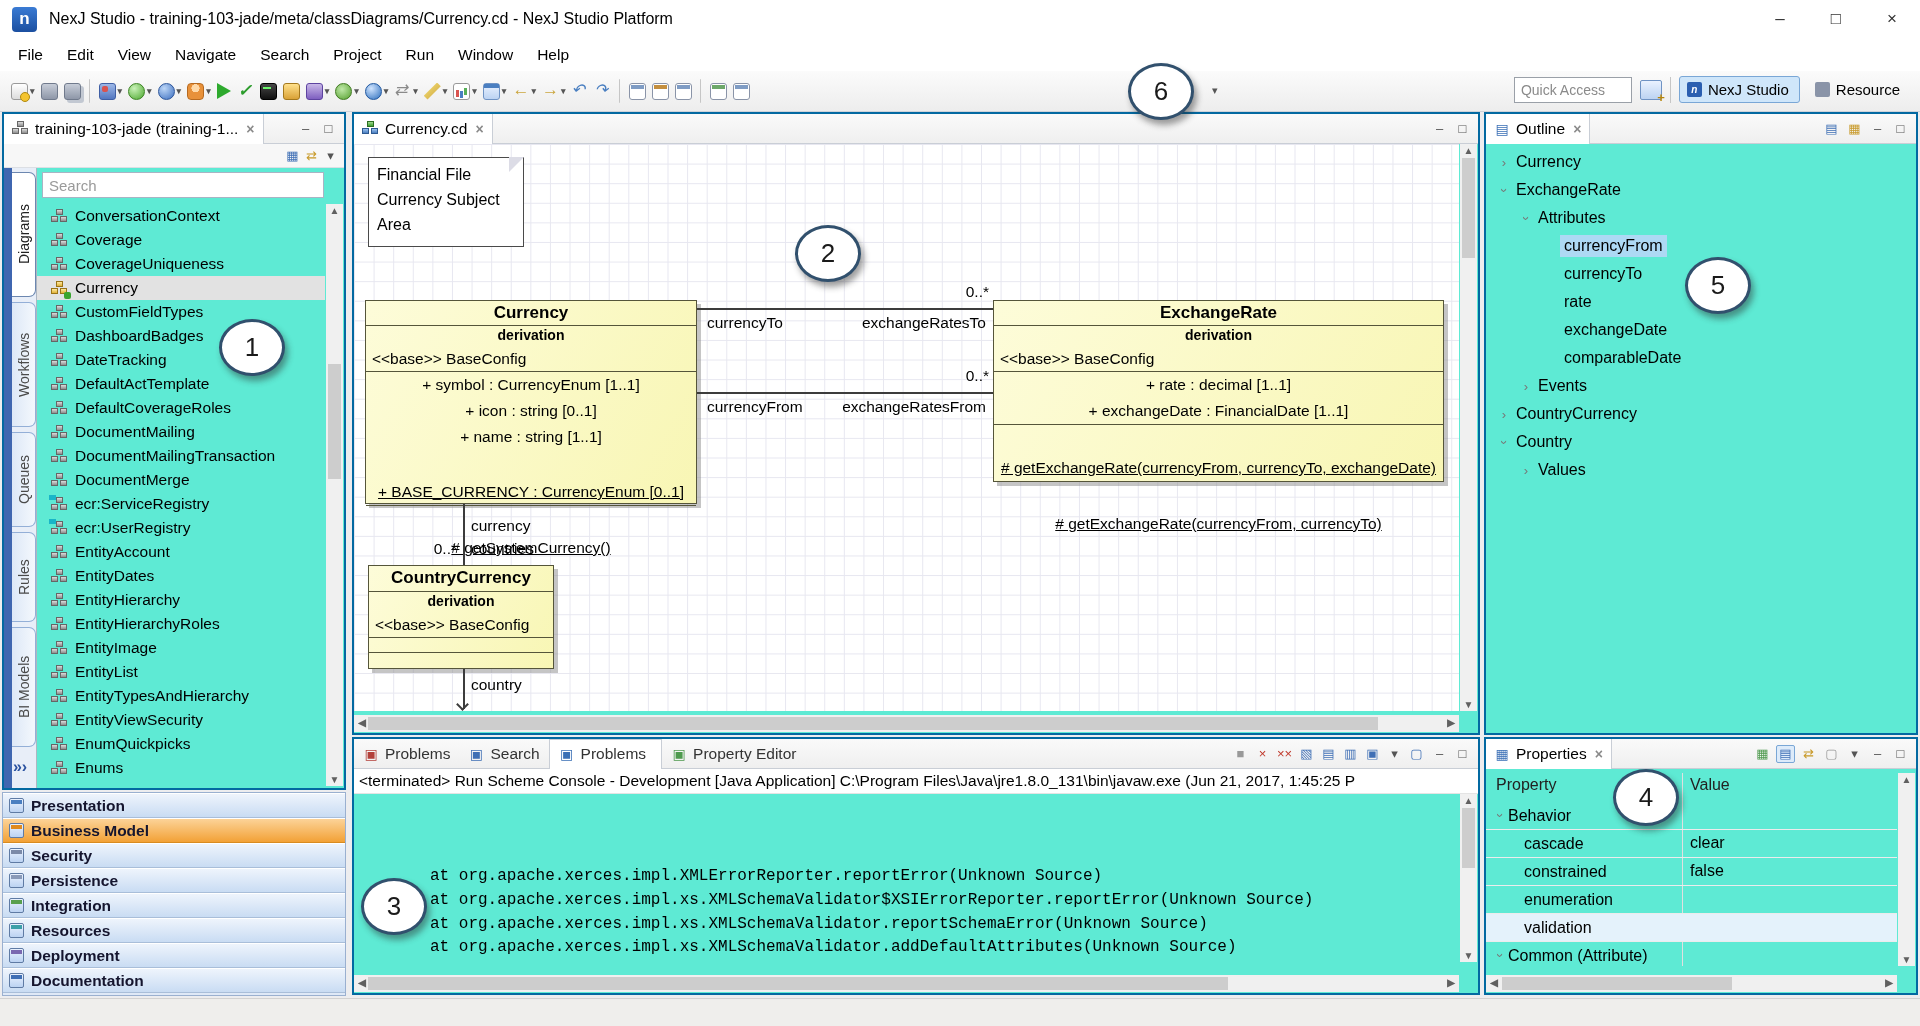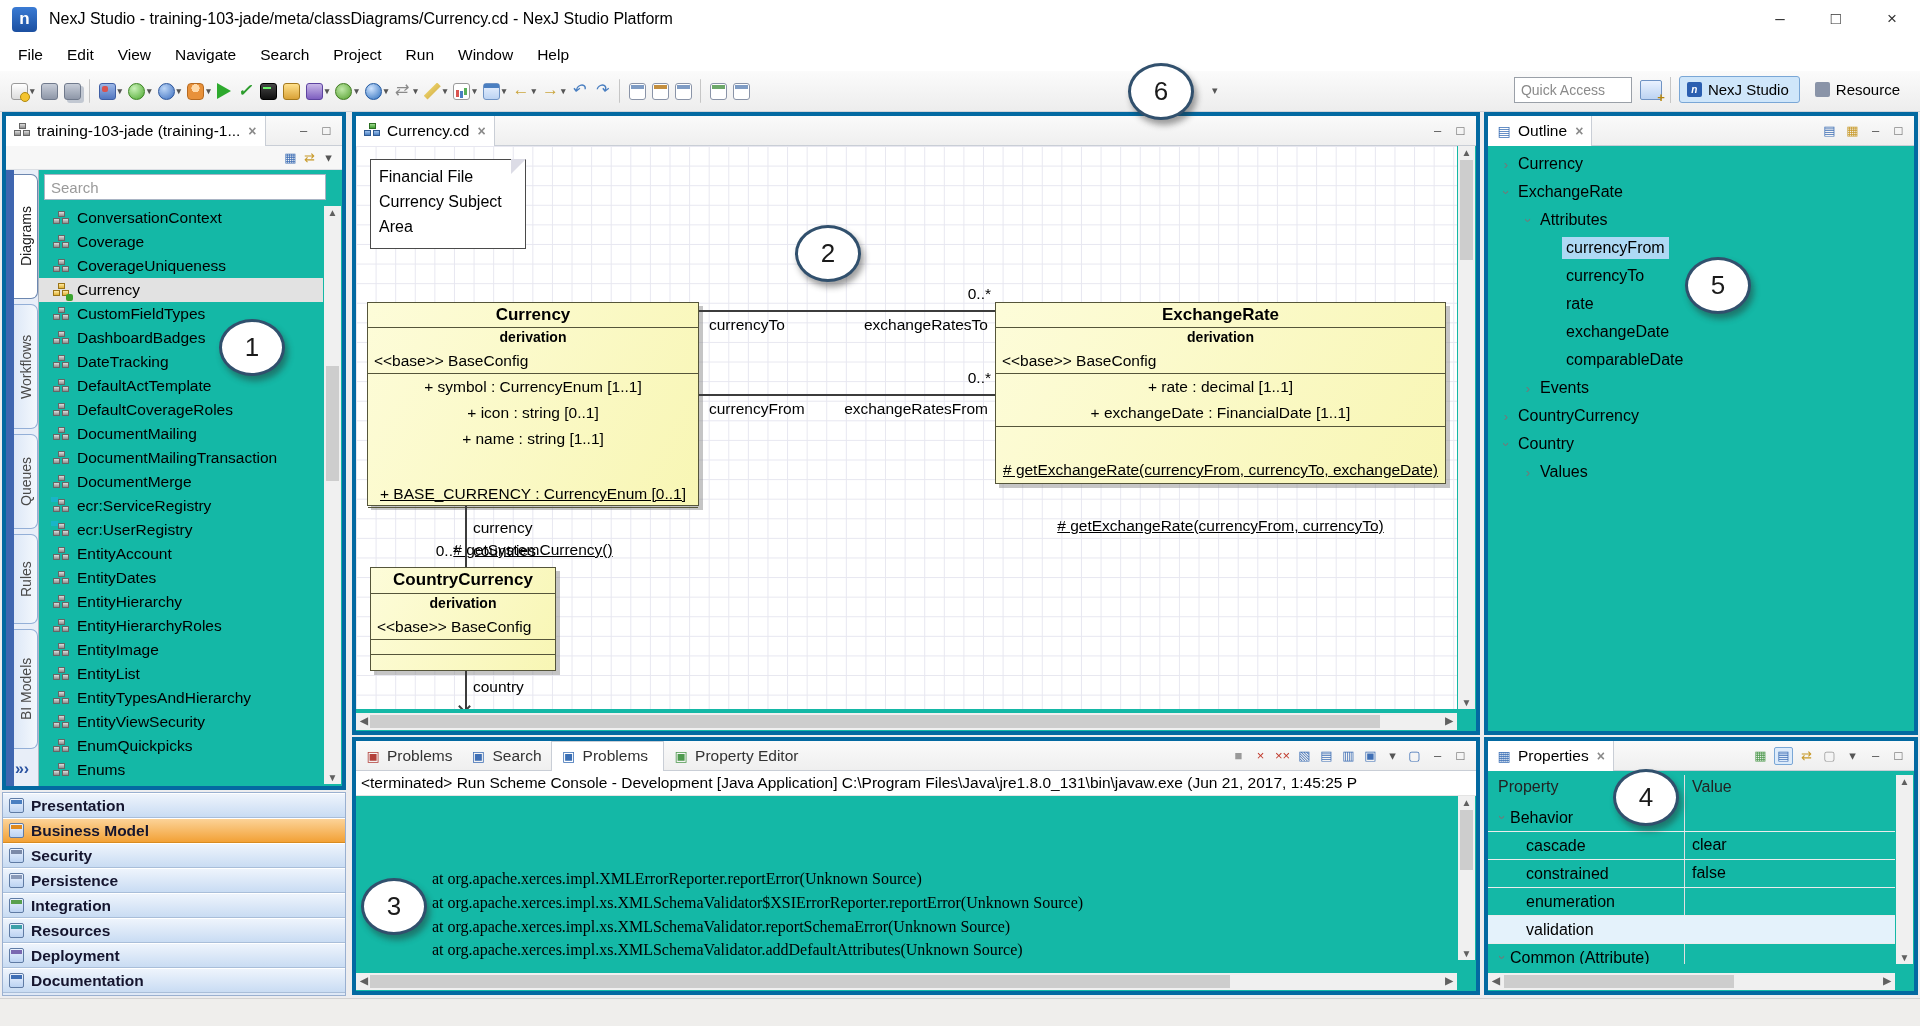--- a/index.html
+++ b/index.html
@@ -62,21 +62,21 @@
   .qa::placeholder{color:#8a8a8a;}
   .persp-open{width:22px;height:20px;background:linear-gradient(#eaf2ff,#bcd3f2);border:1px solid #6f93c4;border-radius:2px;position:relative;}
   .persp-open::after{content:"+";position:absolute;right:-4px;bottom:-6px;color:#b8860b;font-weight:bold;font-size:13px;}
   .tb-sep2{width:1px;height:26px;background:#c6c6c6;}
   .persp{display:inline-flex;align-items:center;gap:6px;padding:4px 10px 4px 7px;border-radius:3px;font-size:15px;}
   .persp.active{background:#cfe6fa;border:1px solid #7aa7d6;}
   .p-ic{width:15px;height:15px;border-radius:2px;display:inline-flex;align-items:center;justify-content:center;font-size:10px;color:#fff;font-weight:bold;}
   .p-ic.blue{background:#2b5fb0;} .p-ic.gray{background:#8a94a8;}
 
   
-  .panel{position:absolute;background:#14b8a6;border:4px solid #0369a1;}
+  .panel{position:absolute;background:#5eead4;border:2px solid #0369a1;}
   .phead{position:absolute;left:0;top:0;right:0;height:30px;background:linear-gradient(#fafafa,#efefef);
          border-bottom:1px solid #c9ced6;display:flex;align-items:center;}
   .ptab{display:inline-flex;align-items:center;gap:6px;height:30px;padding:0 8px;background:#fff;
         border-right:1px solid #c9ced6;font-size:15.5px;white-space:nowrap;}
   .ptab .x{color:#8a8a8a;font-size:14px;margin-left:2px;}
   .ptab .x::after{content:"×";}
   .ph-btns{margin-left:auto;display:flex;align-items:center;gap:4px;padding-right:6px;color:#555;}
   .gi{width:19px;height:18px;display:inline-flex;align-items:center;justify-content:center;font-size:13px;}
   .gi.blue{color:#3f6fb5;} .gi.gold{color:#c89a2a;} .gi.gray{color:#999;}
   .gi.red{color:#c0392b;} .gi.green{color:#4e9a4e;} .gi.dark{color:#555;}
@@ -184,21 +184,21 @@
 
   
   .console{left:352px;top:737px;width:1128px;height:258px;}
   .ctab{display:inline-flex;align-items:center;gap:6px;height:30px;padding:0 9px;font-size:15.5px;color:#333;white-space:nowrap;}
   .ctab.active{background:#fff;border:1px solid #c9ced6;border-bottom:none;}
   .ti{width:16px;height:15px;display:inline-flex;align-items:center;justify-content:center;font-size:14px;}
   .ti-problems{color:#b3403a;} .ti-search{color:#3f6fb5;} .ti-console{color:#3a6fb5;} .ti-prop{color:#4e9a4e;}
   .cstatus{position:absolute;left:0;top:30px;right:0;height:25px;background:#fff;border-bottom:1px solid #e4e4e4;
            padding:3px 0 0 5px;font-size:15.5px;white-space:nowrap;overflow:hidden;}
   .clines{position:absolute;left:0;top:55px;right:19px;bottom:31px;overflow:hidden;
-          font-family:Liberation Serif, serif;font-size:16px;line-height:23.7px;
+          font-family:Liberation Mono, monospace;font-size:16px;line-height:23.7px;
           padding-left:76px;white-space:pre;}
   .con-vscroll{right:1px;top:55px;bottom:31px;width:17px;}
   .con-vscroll .thumb{left:2px;right:2px;top:14px;height:60px;}
   .con-hscroll{left:0;right:19px;bottom:1px;height:17px;}
   .con-hscroll .thumb{top:2px;bottom:2px;left:14px;width:860px;}
 
   
   .outline{left:1484px;top:112px;width:434px;height:623px;}
   .otree{position:absolute;left:0;top:34px;right:0;bottom:0;overflow:hidden;}
   .orow{height:28px;display:flex;align-items:center;font-size:16px;white-space:nowrap;}

